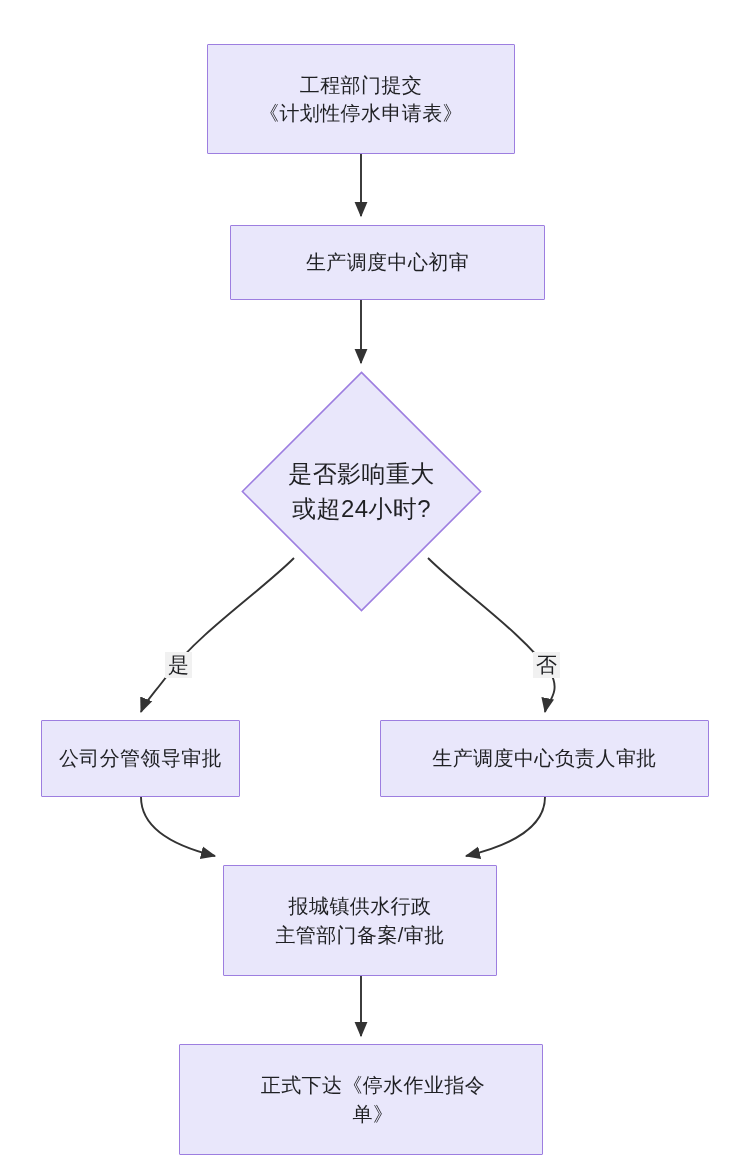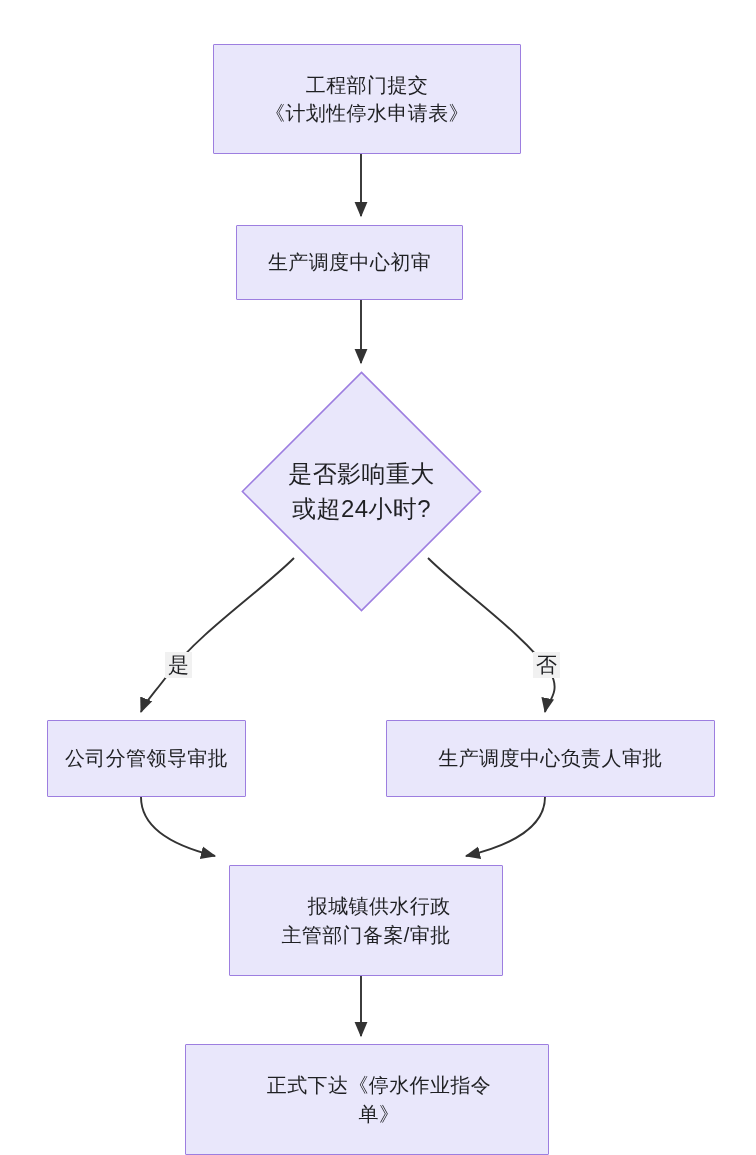--- a/index.html
+++ b/index.html
@@ -37,21 +37,20 @@
     font-size: 20px;
     line-height: 1.42;
     letter-spacing: 0.4px;
     white-space: pre-line;
     z-index: 2;
   }
   .rect {
     background: #e9e7fb;
     border: 1.6px solid #9d7ee0;
     border-radius: 1px;
-    margin-left: 6px;
   }
   .diamond-wrap {
     position: absolute;
     z-index: 2;
   }
   .diamond-shape {
     position: absolute;
     left: 0;
     top: 0;
   }
@@ -107,41 +106,41 @@
     <path d="M545,797 C545,826 513,845 466,856" fill="none" stroke="#333333" stroke-width="1.9" marker-end="url(#arrowhead)"></path>
 
     <path d="M361,976 L361,1036" fill="none" stroke="#333333" stroke-width="1.9" marker-end="url(#arrowhead)"></path>
   </svg>
 
   <div class="node rect" style="left:207px; top:44px; width:308px; height:110px;">
     <span>工程部门提交
 《计划性停水申请表》</span>
   </div>
 
-  <div class="node rect" style="left:230px; top:225px; width:227px; height:75px;">
+  <div class="node rect" style="left:230px; top:225px; width:315px; height:75px;">
     <span>生产调度中心初审</span>
   </div>
 
   <div class="diamond-wrap" style="left:241px; top:371px; width:241px; height:241px;">
     <svg class="diamond-shape" width="241" height="241" viewBox="0 0 241 241" xmlns="http://www.w3.org/2000/svg">
       <polygon points="120.5,1.4 239.6,120.5 120.5,239.6 1.4,120.5" fill="#e9e7fb" stroke="#9d7ee0" stroke-width="1.6"></polygon>
     </svg>
     <div class="diamond-label">是否影响重大
 或超24小时?</div>
   </div>
 
   <div class="node rect" style="left:41px; top:720px; width:199px; height:77px;font-family:Liberation Serif, serif;">
     <span>公司分管领导审批</span>
   </div>
 
   <div class="node rect" style="left:380px; top:720px; width:329px; height:77px;">
     <span>生产调度中心负责人审批</span>
   </div>
 
-  <div class="node rect" style="left:223px; top:865px; width:274px; height:111px;text-align:right;">
+  <div class="node rect" style="left:223px; top:865px; width:274px; height:111px;">
     <span>报城镇供水行政
 主管部门备案/审批</span>
   </div>
 
   <div class="node rect" style="left:179px; top:1044px; width:364px; height:111px;padding-left:24px;">
     <span>正式下达《停水作业指令
 单》</span>
   </div>
 
   <div class="edge-label" style="left:165px; top:652px;">是</div>

